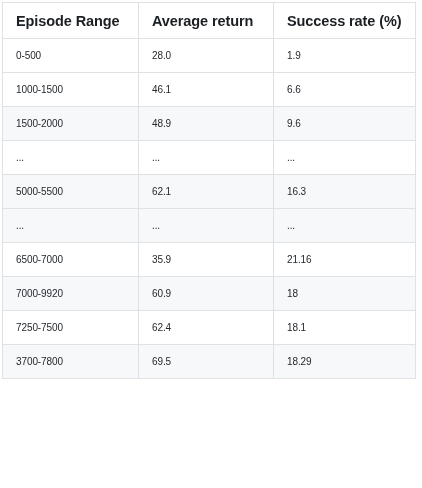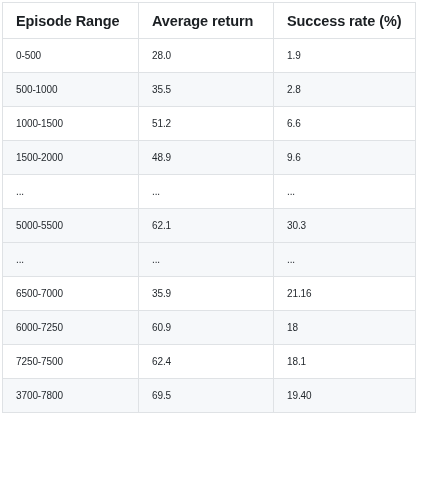--- a/index.html
+++ b/index.html
@@ -83,65 +83,60 @@
         <th>Average return</th>
         <th>Success rate (%)</th>
       </tr>
     </thead>
     <tbody>
       <tr class="odd">
         <td>0-500</td>
         <td>28.0</td>
         <td>1.9</td>
       </tr>
-      <tr class="even">
-        <td>500-1000</td>
-        <td>35.5</td>
-        <td>2.8</td>
-      </tr>
       <tr class="odd">
         <td>1000-1500</td>
-        <td>51.2</td>
+        <td>46.1</td>
         <td>6.6</td>
       </tr>
       <tr class="even">
         <td>1500-2000</td>
         <td>48.9</td>
         <td>9.6</td>
       </tr>
       <tr class="odd">
         <td class="ellipsis-cell">...</td>
         <td class="ellipsis-cell">...</td>
         <td class="ellipsis-cell">...</td>
       </tr>
       <tr class="even">
         <td>5000-5500</td>
         <td>62.1</td>
-        <td>30.3</td>
+        <td>16.3</td>
       </tr>
       <tr class="even">
         <td class="ellipsis-cell">...</td>
         <td class="ellipsis-cell">...</td>
         <td class="ellipsis-cell">...</td>
       </tr>
       <tr class="odd">
         <td>6500-7000</td>
         <td>35.9</td>
         <td>21.16</td>
       </tr>
       <tr class="even">
-        <td>6000-7250</td>
+        <td>7000-9920</td>
         <td>60.9</td>
         <td>18</td>
       </tr>
       <tr class="odd">
         <td>7250-7500</td>
         <td>62.4</td>
         <td>18.1</td>
       </tr>
       <tr class="even">
         <td>3700-7800</td>
         <td>69.5</td>
-        <td>19.40</td>
+        <td>18.29</td>
       </tr>
     </tbody>
   </table>
 </div>
 
 </body></html>

